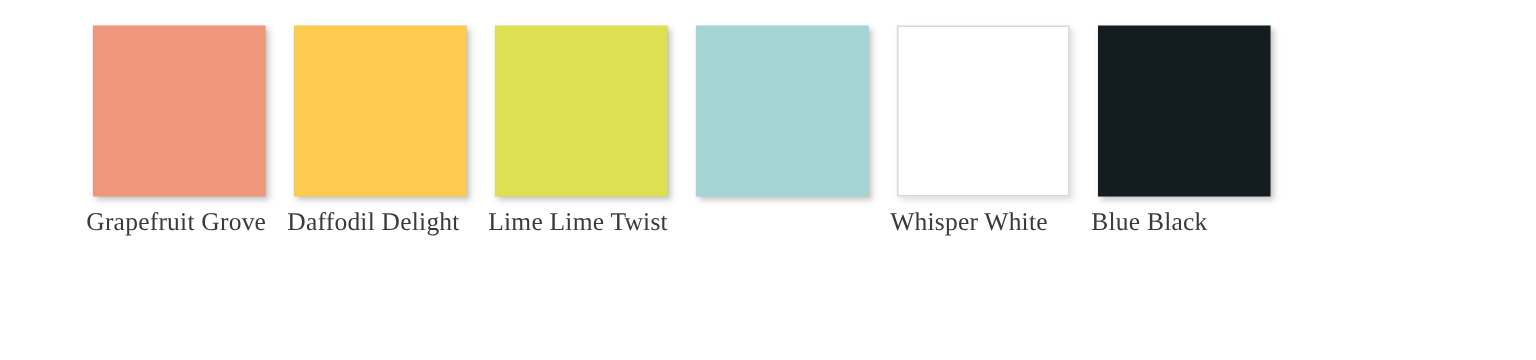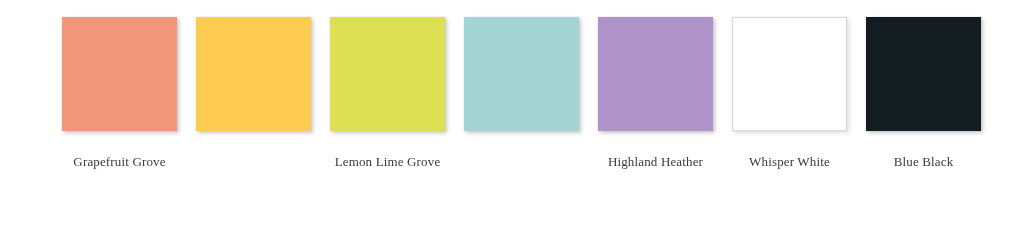--- a/index.html
+++ b/index.html
@@ -44,51 +44,47 @@
   }
 
   .swatch-chip.is-light {
     border: 1px solid #d8d8d8;
     box-shadow:
       2px 2px 4px rgba(150, 150, 150, 0.30),
       0 0 1px rgba(170, 170, 170, 0.25);
   }
 
   .swatch-label {
-    margin-top: 21px;
+    margin-top: 7px;
     width: 124px;
-    text-align: center;
     font-family: "Liberation Serif", serif;
-    font-size: 13px;
+    font-size: 17px;
     line-height: 20px;
     color: #3a3a3a;
     letter-spacing: 0.15px;
   }
 </style>
 </head>
 <body style="background: rgb(255, 255, 255);">
 
 <div id="swatch-palette">
     <div class="swatch-item">
       <div class="swatch-chip" style="background: rgb(240, 151, 123);"></div>
       <div class="swatch-label" style="color: rgb(58, 58, 58);">Grapefruit Grove</div>
     </div>
     <div class="swatch-item">
       <div class="swatch-chip" style="background: rgb(252, 203, 80);"></div>
+      <div class="swatch-label" style="color: rgb(58, 58, 58);">Daffodil Delight</div>
     </div>
     <div class="swatch-item">
       <div class="swatch-chip" style="background: rgb(222, 224, 83);"></div>
-      <div class="swatch-label" style="color: rgb(58, 58, 58);">Lemon Lime Grove</div>
+      <div class="swatch-label" style="color: rgb(58, 58, 58);">Lime Lime Twist</div>
     </div>
     <div class="swatch-item">
       <div class="swatch-chip" style="background: rgb(165, 212, 213);"></div>
-    </div>
-    <div class="swatch-item">
-      <div class="swatch-chip" style="background: rgb(173, 147, 200);"></div>
-      <div class="swatch-label" style="color: rgb(58, 58, 58);">Highland Heather</div>
     </div>
     <div class="swatch-item">
       <div class="swatch-chip is-light" style="background: rgb(255, 255, 255);"></div>
       <div class="swatch-label" style="color: rgb(58, 58, 58);">Whisper White</div>
     </div>
     <div class="swatch-item">
       <div class="swatch-chip" style="background: rgb(19, 28, 33);"></div>
       <div class="swatch-label" style="color: rgb(58, 58, 58);">Blue Black</div>
     </div>
   </div>

